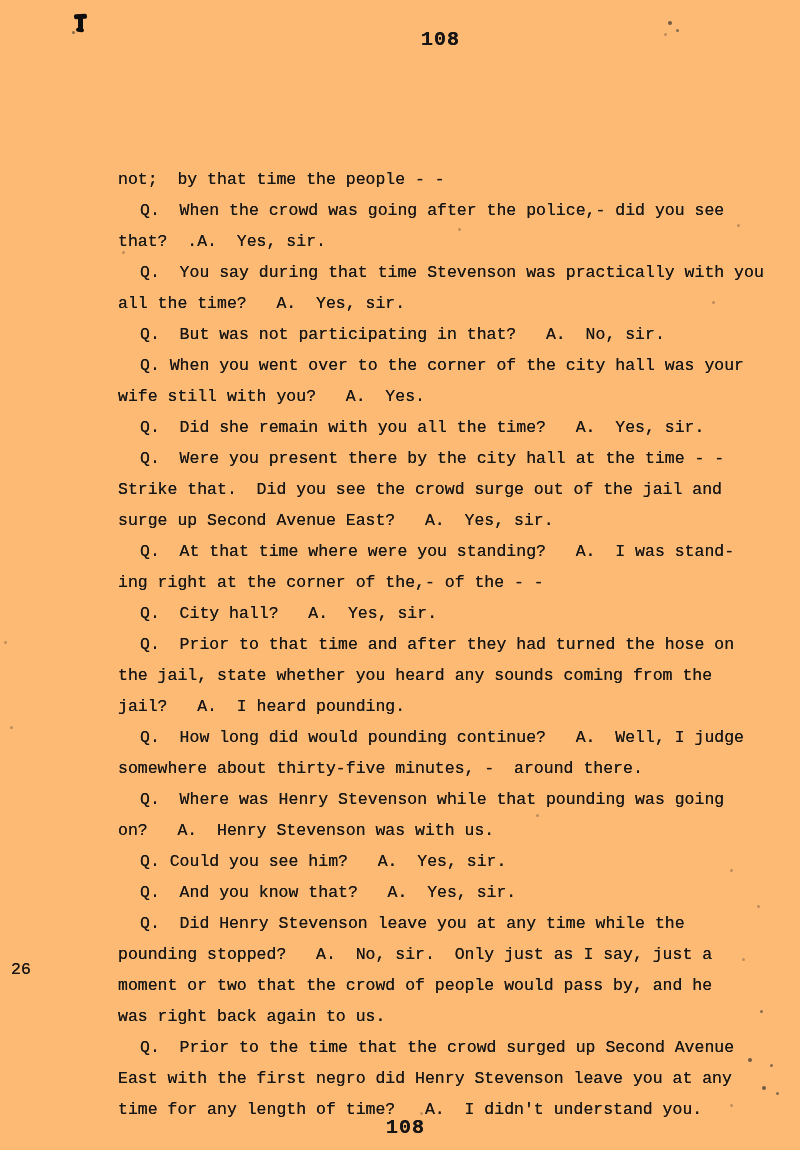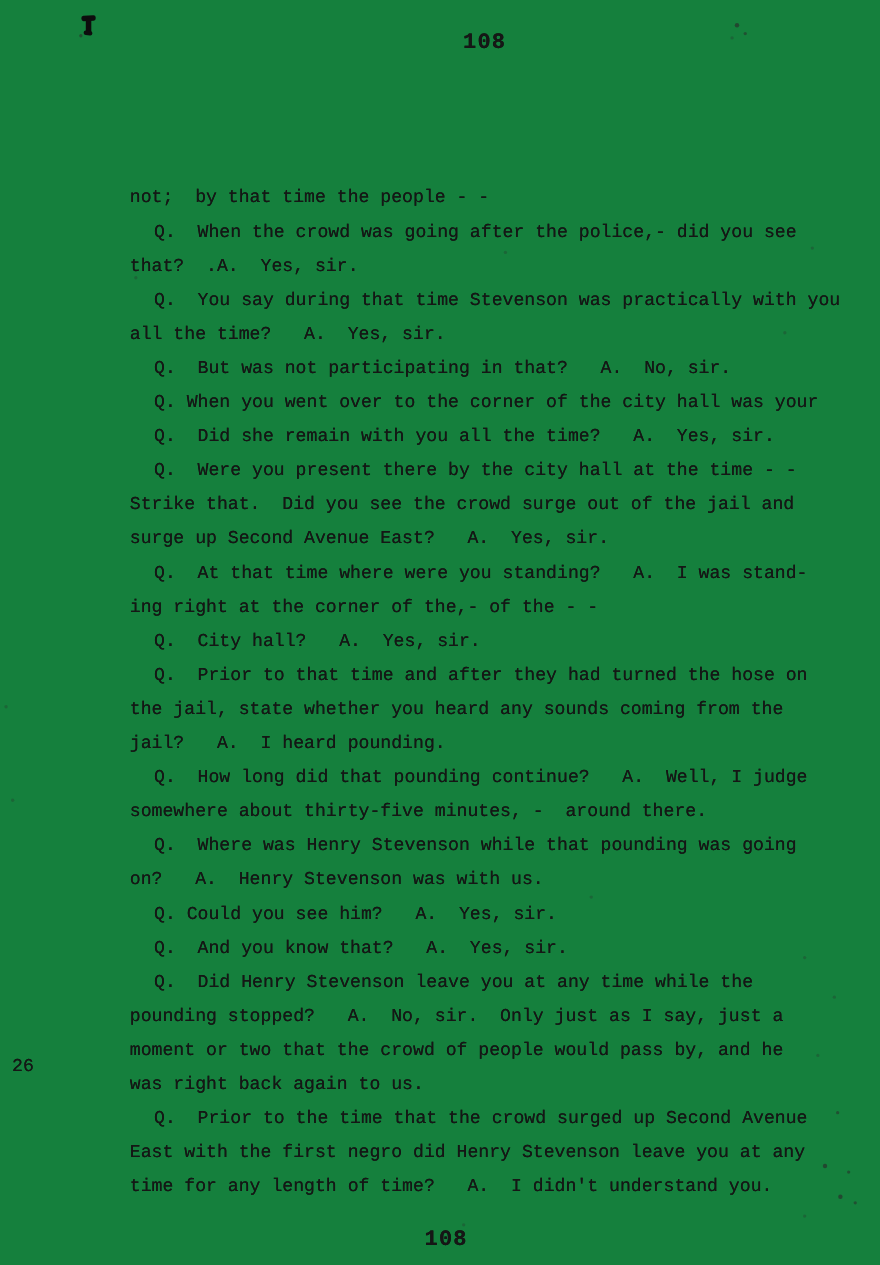--- a/index.html
+++ b/index.html
@@ -1,19 +1,19 @@
 <!DOCTYPE html>
 <html><head>
 <meta charset="utf-8">
 <style>
   html,body{margin:0;padding:0;background:#888;}
   .page{
     position:relative;
     width:800px;height:1150px;
-    background:#15803d;
+    background:#fdba74;
     overflow:hidden;
     font-family:"Liberation Mono","DejaVu Sans Mono",monospace;
     color:#161616;
   }
   
   .transcript{
     position:absolute;
     left:118px;top:164px;width:670px;
     font-size:16.5px;
     font-weight:normal;
@@ -66,31 +66,32 @@
   <div class="page-num top">108</div>
 
   <div class="transcript" id="transcript">
       <div class="line">not;  by that time the people - -</div>
       <div class="line indent">Q.  When the crowd was going after the police,- did you see</div>
       <div class="line">that?  .A.  Yes, sir.</div>
       <div class="line indent">Q.  You say during that time Stevenson was practically with you</div>
       <div class="line">all the time?   A.  Yes, sir.</div>
       <div class="line indent">Q.  But was not participating in that?   A.  No, sir.</div>
       <div class="line indent">Q. When you went over to the corner of the city hall was your</div>
+      <div class="line">wife still with you?   A.  Yes.</div>
       <div class="line indent">Q.  Did she remain with you all the time?   A.  Yes, sir.</div>
       <div class="line indent">Q.  Were you present there by the city hall at the time - -</div>
       <div class="line">Strike that.  Did you see the crowd surge out of the jail and</div>
       <div class="line">surge up Second Avenue East?   A.  Yes, sir.</div>
       <div class="line indent">Q.  At that time where were you standing?   A.  I was stand-</div>
       <div class="line">ing right at the corner of the,- of the - -</div>
       <div class="line indent">Q.  City hall?   A.  Yes, sir.</div>
       <div class="line indent">Q.  Prior to that time and after they had turned the hose on</div>
       <div class="line">the jail, state whether you heard any sounds coming from the</div>
       <div class="line">jail?   A.  I heard pounding.</div>
-      <div class="line indent">Q.  How long did that pounding continue?   A.  Well, I judge</div>
+      <div class="line indent">Q.  How long did would pounding continue?   A.  Well, I judge</div>
       <div class="line">somewhere about thirty-five minutes, -  around there.</div>
       <div class="line indent">Q.  Where was Henry Stevenson while that pounding was going</div>
       <div class="line">on?   A.  Henry Stevenson was with us.</div>
       <div class="line indent">Q. Could you see him?   A.  Yes, sir.</div>
       <div class="line indent">Q.  And you know that?   A.  Yes, sir.</div>
       <div class="line indent">Q.  Did Henry Stevenson leave you at any time while the</div>
       <div class="line">pounding stopped?   A.  No, sir.  Only just as I say, just a</div>
       <div class="line">moment or two that the crowd of people would pass by, and he</div>
       <div class="line">was right back again to us.</div>
       <div class="line indent">Q.  Prior to the time that the crowd surged up Second Avenue</div>

